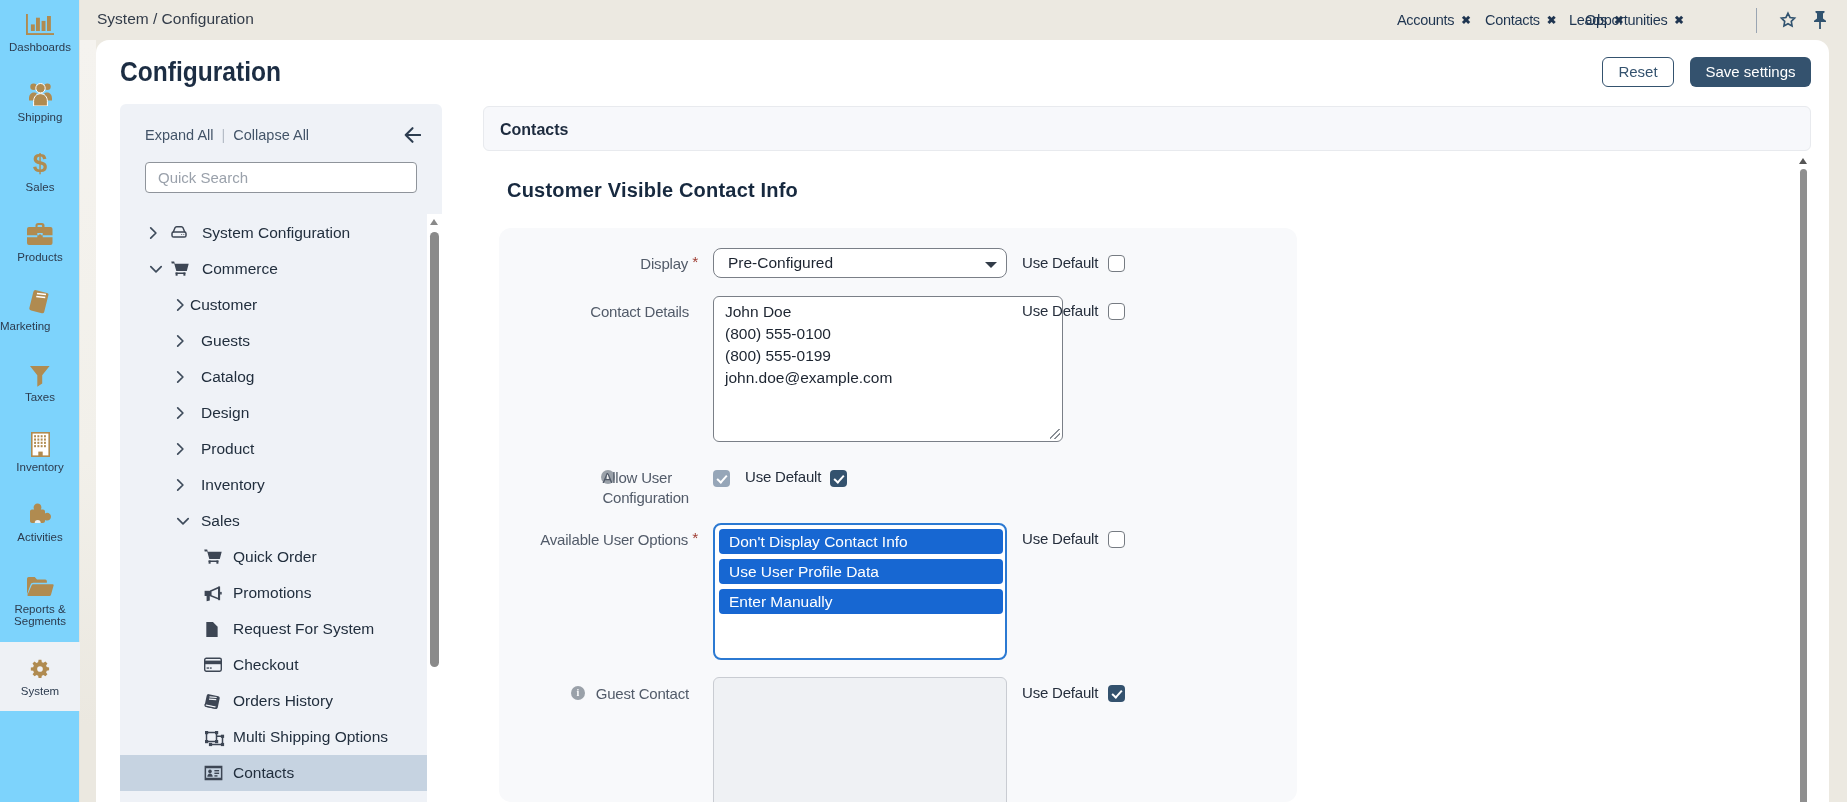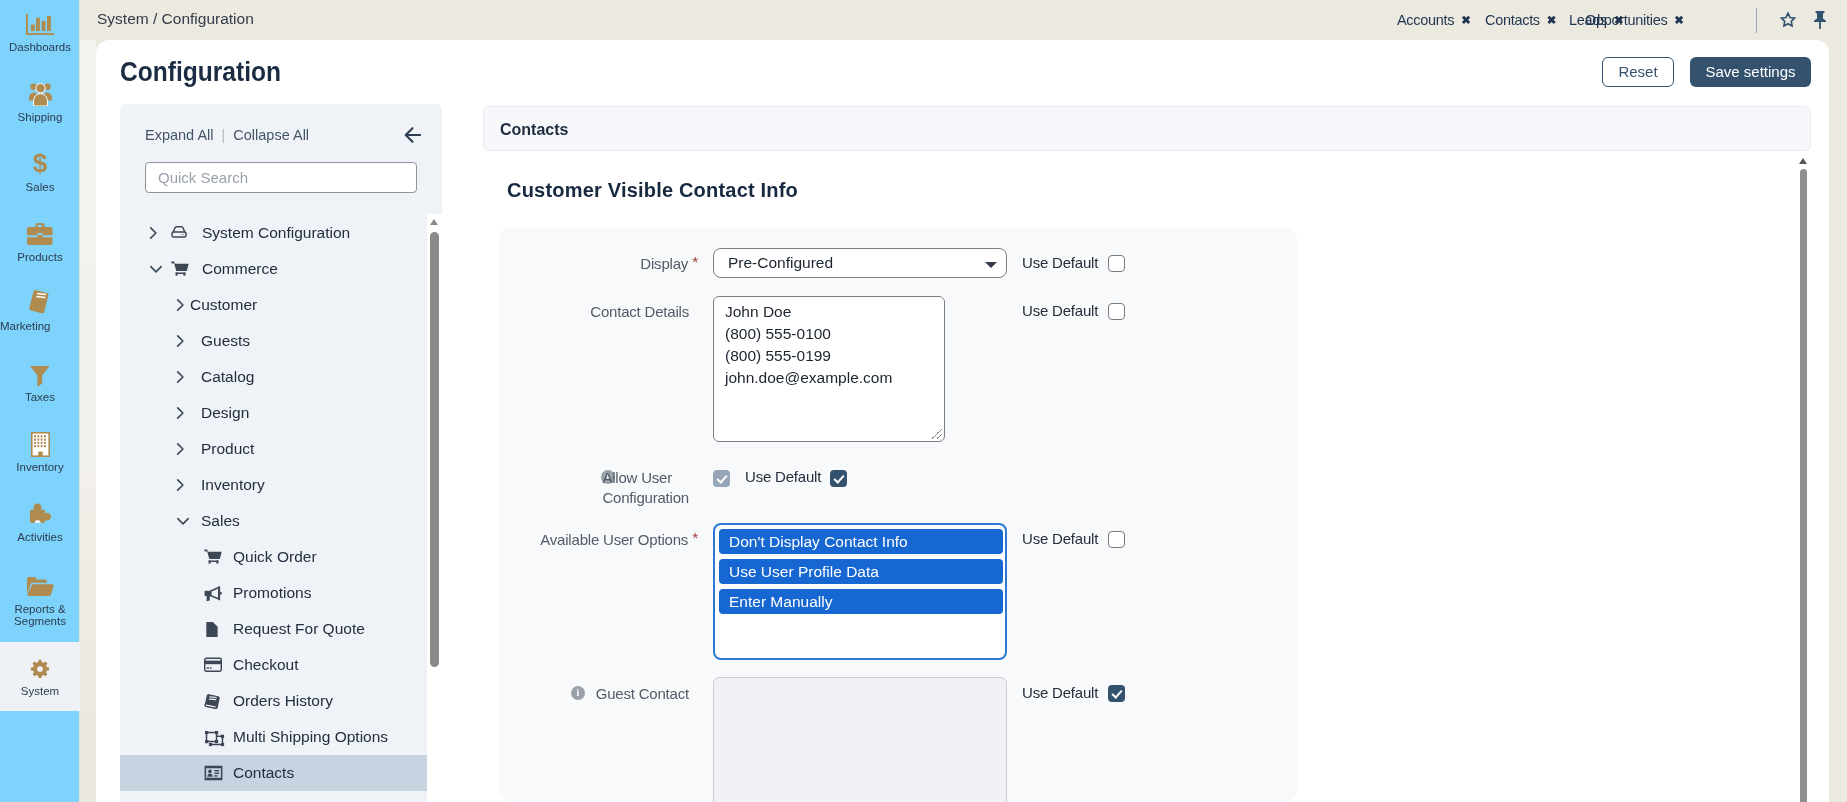--- a/index.html
+++ b/index.html
@@ -39,21 +39,21 @@
 
 #secheader { position:absolute; left:387px; top:66px; width:1328px; height:45px; background:#f7f8fb; border:1px solid #e8eaee; border-radius:6px; font-size:16px; font-weight:700; color:#1d2b3e; line-height:46px; padding-left:16px; }
 #h2 { position:absolute; left:411px; top:139px; font-size:20px; font-weight:700; color:#17293f; letter-spacing:0.2px; }
 #card { position:absolute; left:403px; top:188px; width:798px; height:574px; background:#f8f9fb; border-radius:12px; }
 
 
 .flabel { position:absolute; font-size:15px; letter-spacing:-0.2px; color:#525b69; text-align:left; line-height:20px; }
 .req { color:#9e3b30; margin-left:4px; position:relative; top:-2.5px; font-size:15.5px; }
 .fselect { position:absolute; left:617px; top:208px; width:294px; height:30px; background:#fff; border:1px solid #7a7f87; border-radius:8px; font-size:15.5px; color:#1c2430; line-height:28px; padding-left:14px; }
 .caret { position:absolute; left:271px; top:13px; width:0; height:0; border-left:6px solid transparent; border-right:6px solid transparent; border-top:6px solid #323c48; }
-.fta { position:absolute; left:617px; top:256px; width:232px; height:146px; background:#fff; border:1px solid #7a7f87; border-radius:6px; font-size:15.5px; color:#1c2430; line-height:22px; padding:4px 12px 0 11px; }
+.fta { position:absolute; left:617px; top:256px; width:350px; height:146px; background:#fff; border:1px solid #7a7f87; border-radius:6px; font-size:15.5px; color:#1c2430; line-height:22px; padding:4px 12px 0 11px; }
 .resize { position:absolute; right:2px; bottom:2px; width:10px; height:10px; background:
  linear-gradient(135deg, transparent 45%, #8a8f96 45%, #8a8f96 52%, transparent 52%, transparent 70%, #8a8f96 70%, #8a8f96 77%, transparent 77%); }
 .usedef { position:absolute; font-size:15px; letter-spacing:-0.2px; color:#252e3c; }
 .cb { position:absolute; width:17px; height:17px; border:1.5px solid #767b82; border-radius:4px; background:#fff; }
 .cb.checked { border:none; background:#34526e; }
 .cb.disabled { border:none; background:#96a6b8; }
 .cb.checked::after, .cb.disabled::after { content:""; position:absolute; left:5.5px; top:2.5px; width:4px; height:8px; border:solid #fff; border-width:0 2.2px 2.2px 0; transform:rotate(42deg); }
 .info { position:absolute; width:14px; height:14px; border-radius:50%; background:#9aa1a9; color:#fff; font-size:10px; font-weight:700; text-align:center; line-height:14px; font-family:"Liberation Serif",serif; }
 #mselect { position:absolute; left:617px; top:483px; width:294px; height:137px; background:#fff; border:2px solid #2b79d2; border-radius:8px; padding:4px; }
 .mopt { width:284px; height:25px; background:#1767d2; border-radius:4px; color:#fff; font-size:15.5px; line-height:25px; padding-left:10px; margin-bottom:5px; }
@@ -206,21 +206,21 @@
             </svg>
           </span>
           <span style="position:absolute; left:113px;">Promotions</span>
         </div>
         <div class="trow" style="left:0; top:507px; width:311px;">
           <span class="ticon" style="left:84px;">
             <svg width="15" height="17" viewBox="0 0 15 18" fill="#3d4654">
               <path d="M2 1h7l5 5v11H2z"></path>
             </svg>
           </span>
-          <span style="position:absolute; left:113px;">Request For Quote</span>
+          <span style="position:absolute; left:113px;">Request For System</span>
         </div>
         <div class="trow" style="left:0; top:543px; width:311px;">
           <span class="ticon" style="left:84px;">
             <svg width="18" height="16" viewBox="0 0 18 16" fill="#3d4654">
               <rect x="0.7" y="1.2" width="16.6" height="13" rx="1.6" fill="none" stroke="#3d4654" stroke-width="1.4"></rect>
               <rect x="0.7" y="3.6" width="16.6" height="3.6"></rect>
               <rect x="2.6" y="10.4" width="2.6" height="1.3"></rect>
               <rect x="6" y="10.4" width="1.7" height="1.3"></rect>
             </svg>
           </span>

